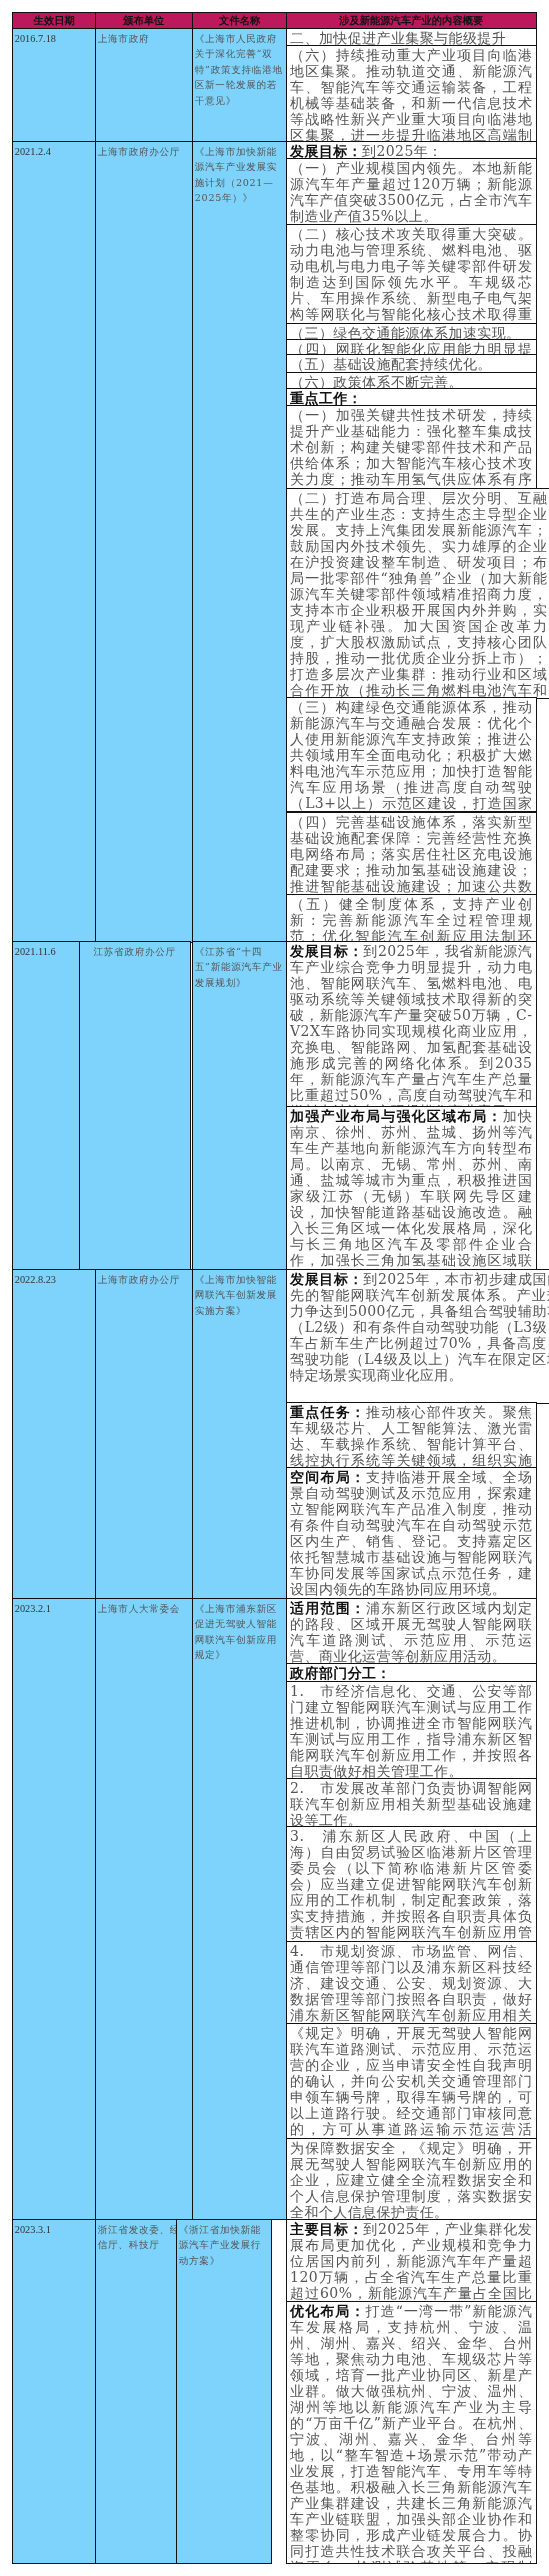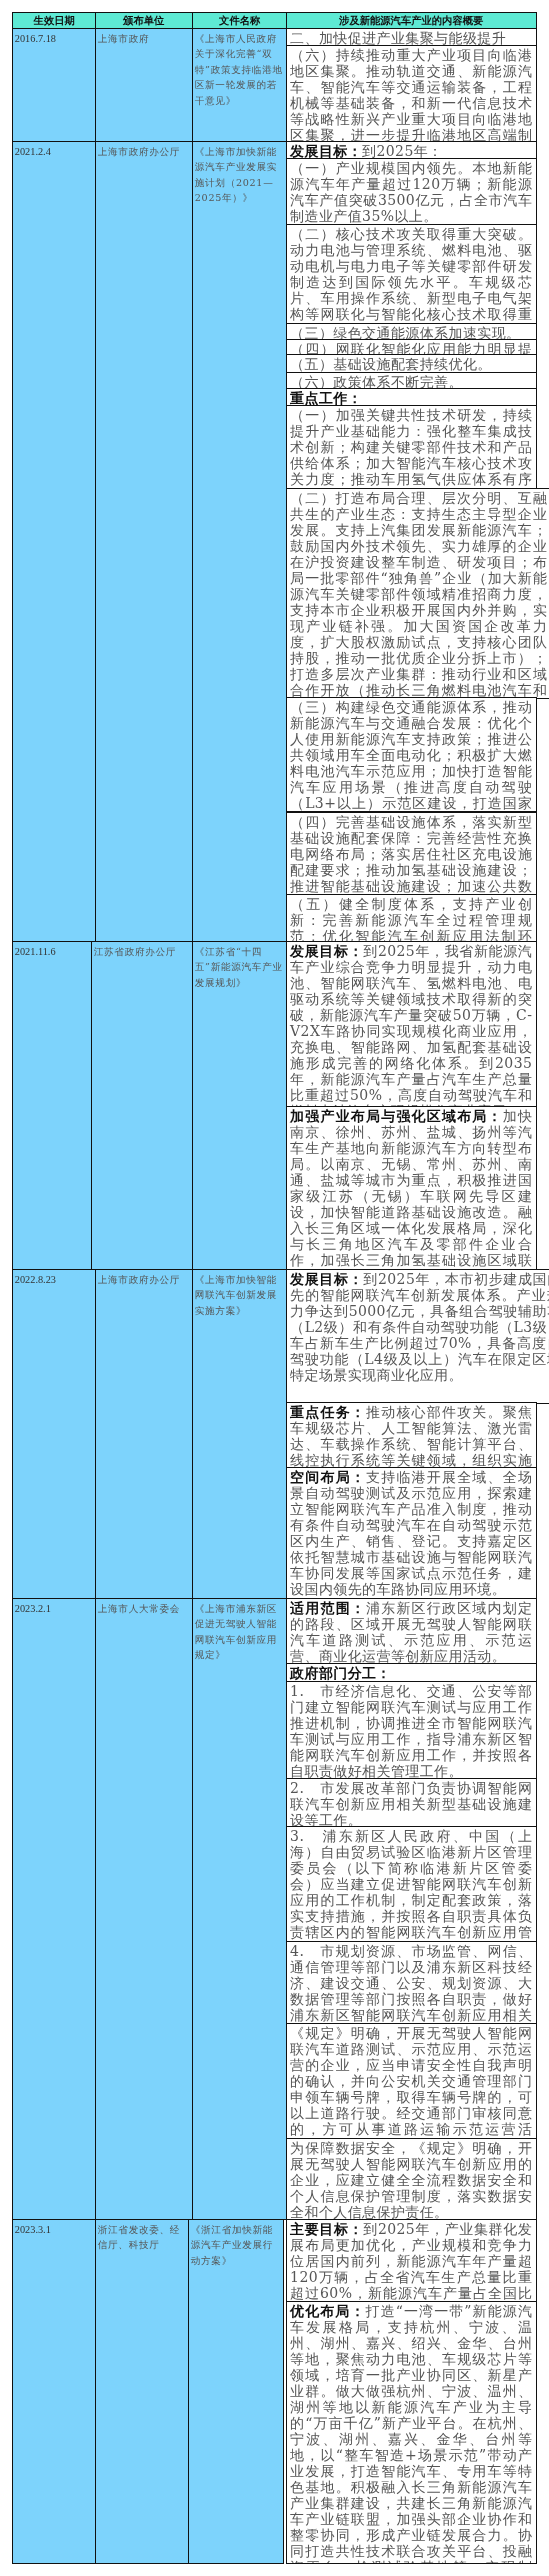--- a/index.html
+++ b/index.html
@@ -1,19 +1,19 @@
 <!DOCTYPE html>
 <html style="font-size:11px"><head>
 <meta charset="utf-8">
 <style>
   html, body { margin: 0; padding: 0; background: #ffffff; }
   body { width: 550px; height: 2576px; position: relative; overflow: hidden;
          font-family: "DejaVu Serif", "Liberation Serif", serif; color: #444; }
   .tbl { position: absolute; left: 11.7px; top: 12.4px; width: 525px; }
-  .hdr { position: absolute; top: 0; height: 17px; background: #5eead4;
+  .hdr { position: absolute; top: 0; height: 17px; background: #be185d;
          border: 1.4px solid #111; box-sizing: border-box;
          font-family: "DejaVu Sans", "Liberation Sans", sans-serif; font-weight: bold;
          color: #111; font-size: 10.3px; text-align: center; line-height: 15px; }
   .cell { position: absolute; box-sizing: border-box; border: 1.4px solid #111;
           font-size: 9.6px; line-height: 15.5px; padding: 1.4px 2.1px; overflow: hidden;
           background: #7dd3fc; }
   .date { font-family: "Liberation Serif", serif; font-size: 10.3px; color: #333; }
   .unit, .doc { letter-spacing: 0.7px; color: #555; }
   .sub { position: absolute; box-sizing: border-box; border: 1.4px solid #111;
          font-size: 14px; line-height: 16px; padding: 0.7px 3.4px 0.7px 3.4px; overflow: hidden;
@@ -47,21 +47,21 @@
   <div class="sub" style="left:274px;top:342px;width:251px;height:18.6px;"><span>（五）基础设施配套持续优化。</span></div>
   <div class="sub" style="left:274px;top:360px;width:251px;height:18px;"><span>（六）政策体系不断完善。</span></div>
   <div class="sub" style="left:274px;top:376px;width:251px;height:18px;"><b>重点工作</b><b>：</b></div>
   <div class="sub" style="left:274px;top:393px;width:251px;height:85px;"><span>（一）加强关键共性技术研发，持续提升产业基础能力：强化整车集成技术创新；构建关键零部件技术和产品供给体系；加大智能汽车核心技术攻关力度；推动车用氢气供应体系有序建设；</span></div>
   <div class="sub" style="left:274px;top:476px;width:266px;height:211px;"><span>（二）打造布局合理、层次分明、互融共生的产业生态：支持生态主导型企业发展。支持上汽集团发展新能源汽车；鼓励国内外技术领先、实力雄厚的企业在沪投资建设整车制造、研发项目；布局一批零部件“独角兽”企业（加大新能源汽车关键零部件领域精准招商力度，支持本市企业积极开展国内外并购，实现产业链补强。加大国资国企改革力度，扩大股权激励试点，支持核心团队持股，推动一批优质企业分拆上市）；打造多层次产业集群：推动行业和区域合作开放（推动长三角燃料电池汽车和智能汽车一体化发展）。</span></div>
   <div class="sub" style="left:274px;top:685px;width:251px;height:115px;"><span>（三）构建绿色交通能源体系，推动新能源汽车与交通融合发展：优化个人使用新能源汽车支持政策；推进公共领域用车全面电动化；积极扩大燃料电池汽车示范应用；加快打造智能汽车应用场景（推进高度自动驾驶（L3+以上）示范区建设，打造国家级智能汽车创新发展平台）。</span></div>
   <div class="sub" style="left:274px;top:800px;width:251px;height:84px;"><span>（四）完善基础设施体系，落实新型基础设施配套保障：完善经营性充换电网络布局；落实居住社区充电设施配建要求；推动加氢基础设施建设；推进智能基础设施建设；加速公共数据资源开放。</span></div>
   <div class="sub" style="left:274px;top:882px;width:251px;height:49px;"><span>（五）健全制度体系，支持产业创新：完善新能源汽车全过程管理规范；优化智能汽车创新应用法制环境。</span></div>
 
   <div class="cell date" style="left:0;top:929px;width:85px;height:329px;">2021.11.6</div>
-  <div class="cell unit" style="left:79px;top:929px;width:112px;height:329px;">江苏省政府办公厅</div>
+  <div class="cell unit" style="left:67px;top:929px;width:112px;height:329px;text-align:center;">江苏省政府办公厅</div>
   <div class="cell doc" style="left:180px;top:929px;width:96px;height:329px;">《江苏省“十四五”新能源汽车产业发展规划》</div>
   <div class="sub" style="left:274px;top:929px;width:251px;height:166px;"><b>发展目标</b><b>：</b><span>到2025年，我省新能源汽车产业综合竞争力明显提升，动力电池、智能网联汽车、氢燃料电池、电驱动系统等关键领域技术取得新的突破，新能源汽车产量突破50万辆，C-V2X车路协同实现规模化商业应用，充换电、智能路网、加氢配套基础设施形成完善的网络化体系。到2035年，新能源汽车产量占汽车生产总量比重超过50%，高度自动驾驶汽车和燃料电池汽车实现规模化商业应用。</span></div>
   <div class="sub" style="left:274px;top:1094px;width:251px;height:164px;"><b>加强产业布局与强化区域布局</b><b>：</b><span>加快南京、徐州、苏州、盐城、扬州等汽车生产基地向新能源汽车方向转型布局。以南京、无锡、常州、苏州、南通、盐城等城市为重点，积极推进国家级江苏（无锡）车联网先导区建设，加快智能道路基础设施改造。融入长三角区域一体化发展格局，深化与长三角地区汽车及零部件企业合作，加强长三角加氢基础设施区域联动，共建氢能网络供给体系。</span></div>
 
   <div class="cell date" style="left:0;top:1257px;width:85px;height:331px;">2022.8.23</div>
   <div class="cell unit" style="left:83px;top:1257px;width:98px;height:331px;">上海市政府办公厅</div>
   <div class="cell doc" style="left:180px;top:1257px;width:96px;height:331px;">《上海市加快智能网联汽车创新发展实施方案》</div>
   <div class="sub" style="left:274px;top:1257px;width:295px;height:135px;"><b>发展目标</b><b>：</b><span>到2025年，本市初步建成国内领先的智能网联汽车创新发展体系。产业规模力争达到5000亿元，具备组合驾驶辅助功能（L2级）和有条件自动驾驶功能（L3级）汽车占新车生产比例超过70%，具备高度自动驾驶功能（L4级及以上）汽车在限定区域和特定场景实现商业化应用。</span></div>
   <div class="sub" style="left:274px;top:1390px;width:251px;height:67px;"><b>重点任务</b><b>：</b><span>推动核心部件攻关。聚焦车规级芯片、人工智能算法、激光雷达、车载操作系统、智能计算平台、线控执行系统等关键领域，组织实施一批攻关工程。</span></div>
   <div class="sub" style="left:274px;top:1455px;width:251px;height:132px;"><b>空间布局</b><b>：</b><span>支持临港开展全域、全场景自动驾驶测试及示范应用，探索建立智能网联汽车产品准入制度，推动有条件自动驾驶汽车在自动驾驶示范区内生产、销售、登记。支持嘉定区依托智慧城市基础设施与智能网联汽车协同发展等国家试点示范任务，建设国内领先的车路协同应用环境。</span></div>
@@ -73,17 +73,17 @@
   <div class="sub" style="left:274px;top:1651px;width:251px;height:19px;"><b>政府部门分工</b><b>：</b></div>
   <div class="sub" style="left:274px;top:1669px;width:251px;height:98px;"><span>1.　市经济信息化、交通、公安等部门建立智能网联汽车测试与应用工作推进机制，协调推进全市智能网联汽车测试与应用工作，指导浦东新区智能网联汽车创新应用工作，并按照各自职责做好相关管理工作。</span></div>
   <div class="sub" style="left:274px;top:1766px;width:251px;height:49px;"><span>2.　市发展改革部门负责协调智能网联汽车创新应用相关新型基础设施建设等工作。</span></div>
   <div class="sub" style="left:274px;top:1814px;width:251px;height:116px;"><span>3.　浦东新区人民政府、中国（上海）自由贸易试验区临港新片区管理委员会（以下简称临港新片区管委会）应当建立促进智能网联汽车创新应用的工作机制，制定配套政策，落实支持措施，并按照各自职责具体负责辖区内的智能网联汽车创新应用管理工作。</span></div>
   <div class="sub" style="left:274px;top:1929px;width:251px;height:83px;"><span>4.　市规划资源、市场监管、网信、通信管理等部门以及浦东新区科技经济、建设交通、公安、规划资源、大数据管理等部门按照各自职责，做好浦东新区智能网联汽车创新应用相关管理工作。</span></div>
   <div class="sub" style="left:274px;top:2011px;width:251px;height:116px;"><span>《规定》明确，开展无驾驶人智能网联汽车道路测试、示范应用、示范运营的企业，应当申请安全性自我声明的确认，并向公安机关交通管理部门申领车辆号牌，取得车辆号牌的，可以上道路行驶。经交通部门审核同意的，方可从事道路运输示范运营活动。</span></div>
   <div class="sub" style="left:274px;top:2126px;width:251px;height:82px;"><span>为保障数据安全，《规定》明确，开展无驾驶人智能网联汽车创新应用的企业，应建立健全全流程数据安全和个人信息保护管理制度，落实数据安全和个人信息保护责任。</span></div>
 
   <div class="cell date" style="left:0;top:2207px;width:85px;height:345px;">2023.3.1</div>
   <div class="cell unit" style="left:83px;top:2207px;width:98px;height:345px;">浙江省发改委、经信厅、科技厅</div>
-  <div class="cell doc" style="left:176px;top:2207px;width:96px;height:345px;">《浙江省加快新能源汽车产业发展行动方案》</div>
+  <div class="cell doc" style="left:164px;top:2207px;width:96px;height:345px;">《浙江省加快新能源汽车产业发展行动方案》</div>
   <div class="sub" style="left:274px;top:2207px;width:251px;height:84px;"><b>主要目标</b><b>：</b><span>到2025年，产业集群化发展布局更加优化，产业规模和竞争力位居国内前列，新能源汽车年产量超120万辆，占全省汽车生产总量比重超过60%，新能源汽车产量占全国比重10%左右。</span></div>
   <div class="sub" style="left:274px;top:2289px;width:251px;height:263px;"><b>优化布局</b><b>：</b><span>打造“一湾一带”新能源汽车发展格局，支持杭州、宁波、温州、湖州、嘉兴、绍兴、金华、台州等地，聚焦动力电池、车规级芯片等领域，培育一批产业协同区、新星产业群。做大做强杭州、宁波、温州、湖州等地以新能源汽车产业为主导的“万亩千亿”新产业平台。在杭州、宁波、湖州、嘉兴、金华、台州等地，以“整车智造+场景示范”带动产业发展，打造智能汽车、专用车等特色基地。积极融入长三角新能源汽车产业集群建设，共建长三角新能源汽车产业链联盟，加强头部企业协作和整零协同，形成产业链发展合力。协同打造共性技术联合攻关平台、投融资平台、检测试验基地等，实现制度、标准、成果互认。</span></div>
 </div>
 
 
 </body></html>

